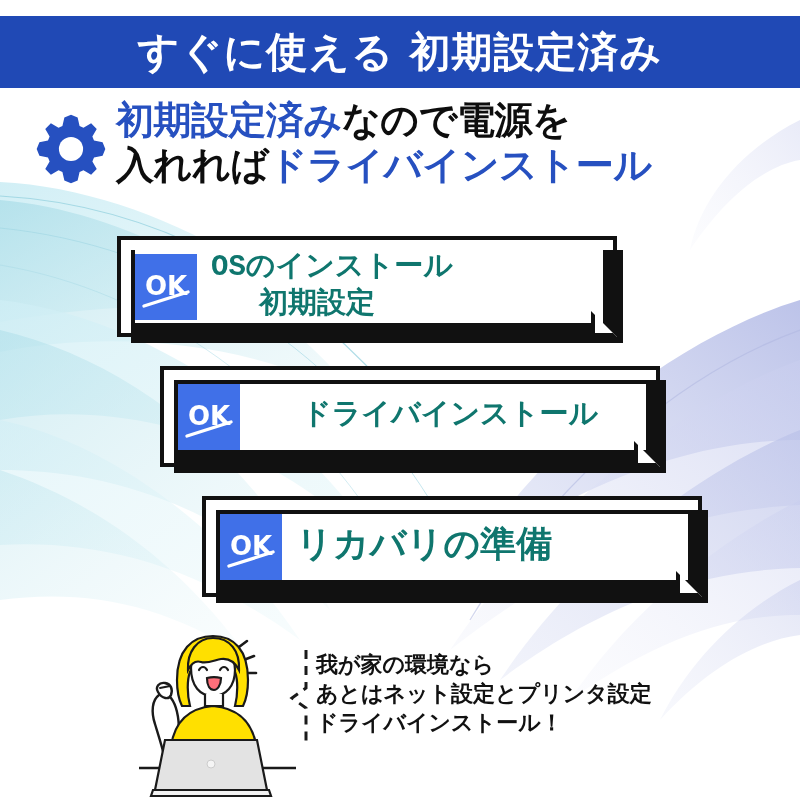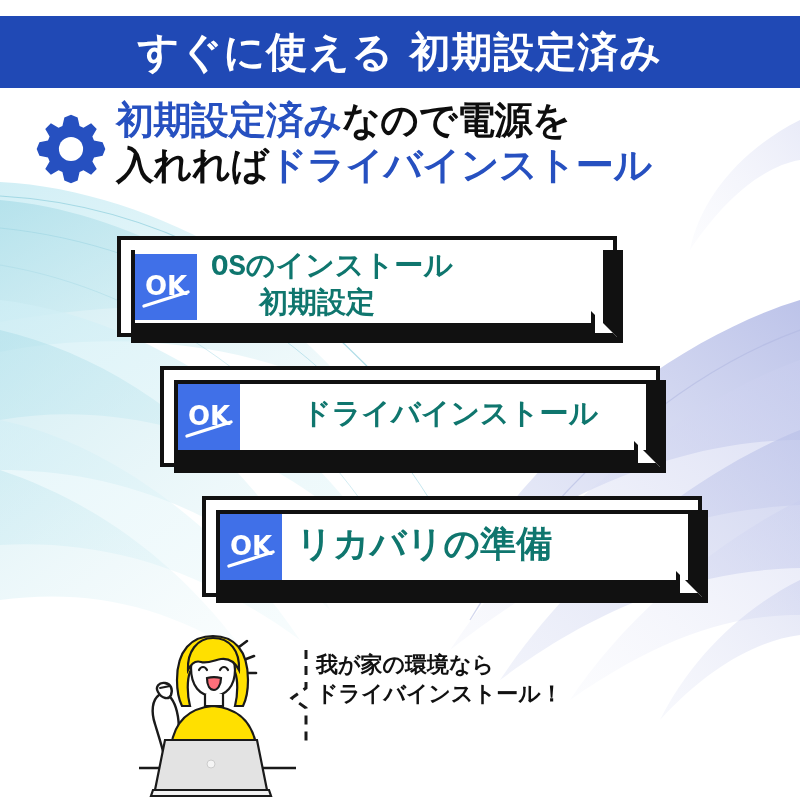--- a/index.html
+++ b/index.html
@@ -363,17 +363,18 @@
   </div>
 
   <div id="speech">
     <div id="speech-bracket">
       <svg viewBox="0 0 22 100" width="22" height="100" xmlns="http://www.w3.org/2000/svg" preserveAspectRatio="none">
         <path d="M18 2 L18 40 L4 50 L18 60 L18 98" fill="none" stroke="#1a1a1a" stroke-width="3" stroke-dasharray="9 7" stroke-linecap="butt"></path>
       </svg>
     </div>
     <div id="speech-lines">
       <div class="speech-line">我が家の環境なら</div>
+      <div class="speech-line">あとはネット設定とプリンタ設定</div>
       <div class="speech-line">ドライバインストール！</div>
     </div>
   </div>
 
 </div>
 
 </body></html>

